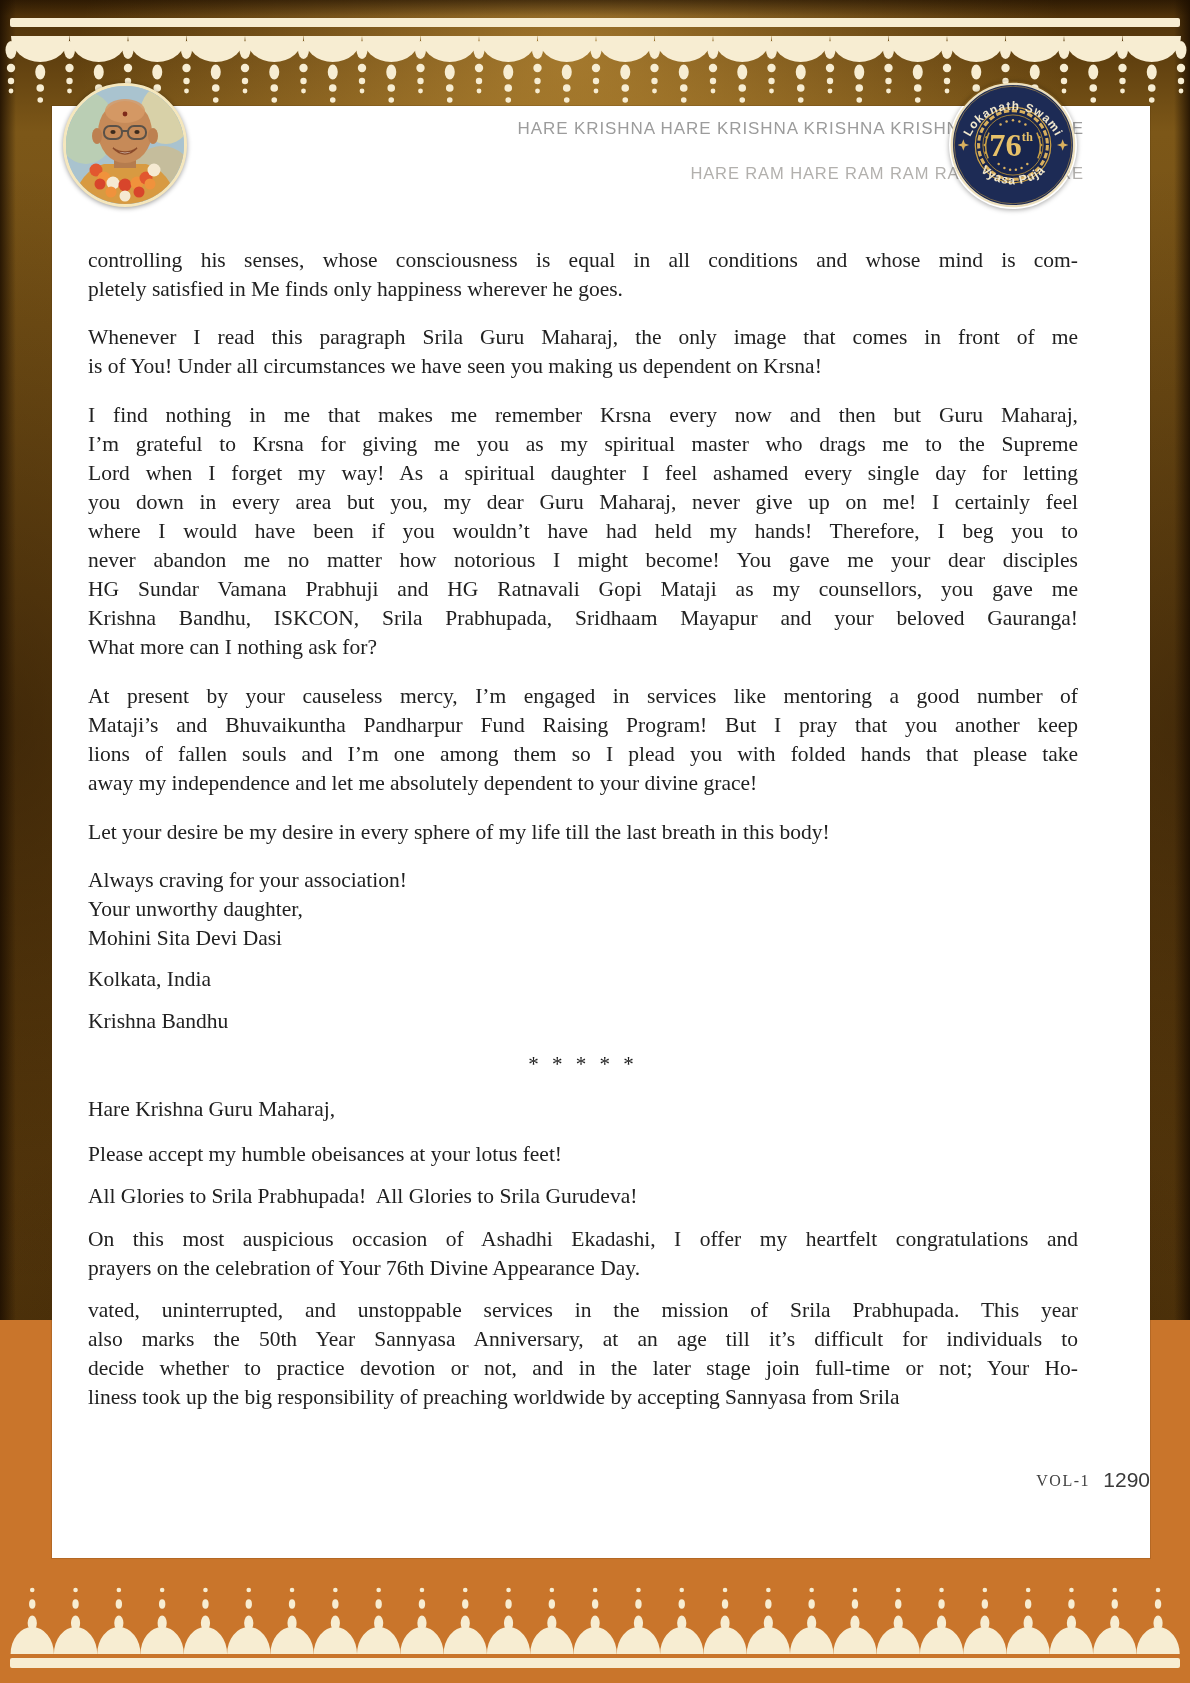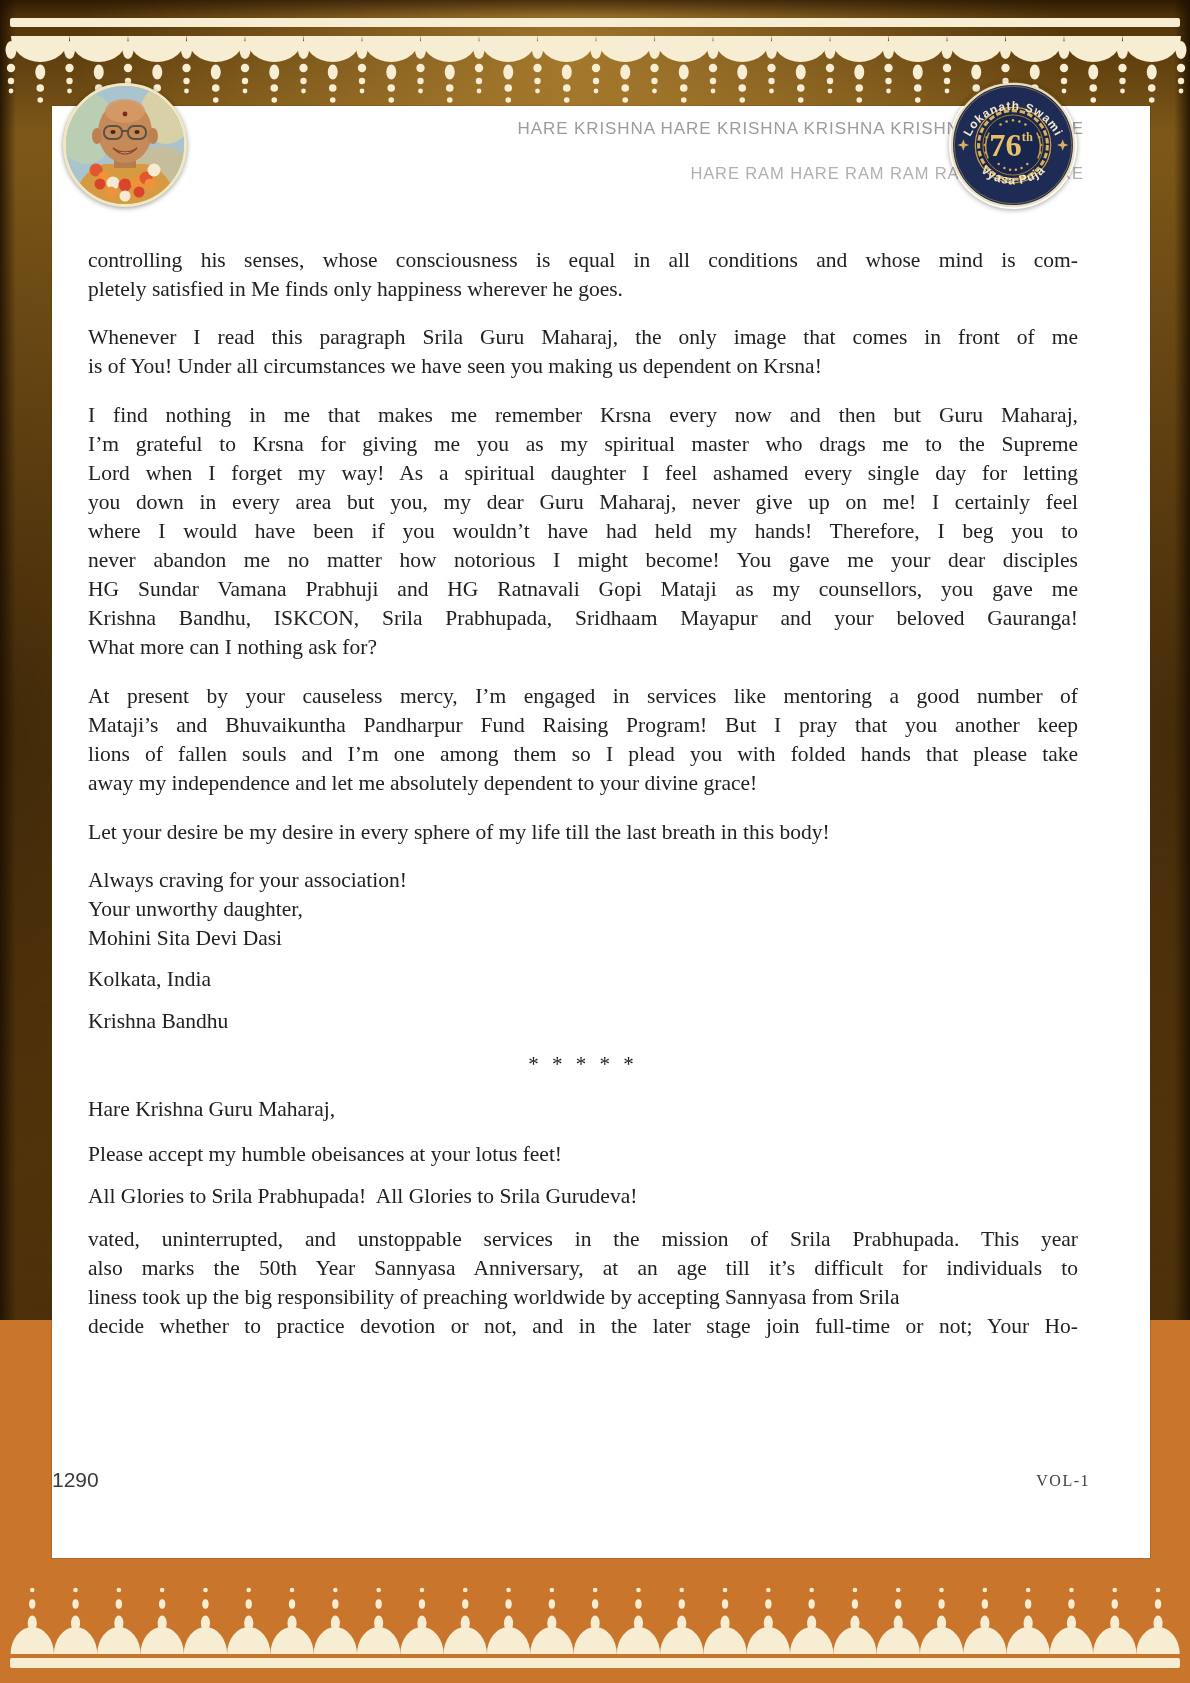--- a/index.html
+++ b/index.html
@@ -32,21 +32,21 @@
   .m1{top:13px;font-size:17px;letter-spacing:.9px;color:#9c9c9c;}
   .m2{top:58px;font-size:16.5px;letter-spacing:.9px;color:#b2b0ad;}
   .content{position:absolute;left:36px;top:140px;width:990px;
            font-size:21.5px;line-height:29px;color:#212121;}
   .para{margin:0;}
   .ln{min-height:29px;}
   .just .ln.jl{text-align:justify;text-align-last:justify;}
   .sep{text-align:center;letter-spacing:4px;font-size:21px;color:#1d1d1d;}
   .mb12{margin-bottom:12px}.mb13{margin-bottom:13px}.mb14{margin-bottom:14px}
   .mb16{margin-bottom:16px}.mb19{margin-bottom:19px}.mb20{margin-bottom:20px}
-  .pagenum{position:absolute;top:1362px;left:0;width:100%;text-align:left;
+  .pagenum{position:absolute;top:1362px;left:0;width:100%;text-align:right;
            font-family:"Liberation Sans",sans-serif;font-size:21px;color:#3a3a3a;}
   .vol{position:absolute;top:1366px;right:60px;font-family:"Liberation Serif",serif;
        font-size:16px;letter-spacing:1.5px;color:#414141;}
 </style>
 </head>
 <body>
 
 <div class="canvas">
 
   <div class="bg-texture"></div>
@@ -187,25 +187,29 @@
       <div class="sep mb16">* * * * *</div>
       <div class="para mb16">
           <div class="ln">Hare Krishna Guru Maharaj,</div>
         </div>
       <div class="para mb13">
           <div class="ln">Please accept my humble obeisances at your lotus feet!</div>
         </div>
       <div class="para mb14">
           <div class="ln">All Glories to Srila Prabhupada!&nbsp; All Glories to Srila Gurudeva!</div>
         </div>
+      <div class="para just mb13">
+          <div class="ln jl">On this most auspicious occasion of Ashadhi Ekadashi, I offer my heartfelt congratulations and</div>
+          <div class="ln">prayers on the celebration of Your 76th Divine Appearance Day.</div>
+        </div>
       <div class="para just">
           <div class="ln jl">vated, uninterrupted, and unstoppable services in the mission of Srila Prabhupada. This year</div>
           <div class="ln jl">also marks the 50th Year Sannyasa Anniversary, at an age till it’s difficult for individuals to</div>
+          <div class="ln jl">decide whether to practice devotion or not, and in the later stage join full-time or not; Your Ho-</div>
           <div class="ln">liness took up the big responsibility of preaching worldwide by accepting Sannyasa from Srila</div>
-          <div class="ln jl">decide whether to practice devotion or not, and in the later stage join full-time or not; Your Ho-</div>
         </div>
     </div>
 
     <div class="pagenum">1290</div>
     <div class="vol">VOL-1</div>
   </div>
 
   <div class="photo">
     <svg width="118" height="118" viewBox="0 0 118 118">
       <rect width="118" height="118" fill="#a9c3cf"></rect>

